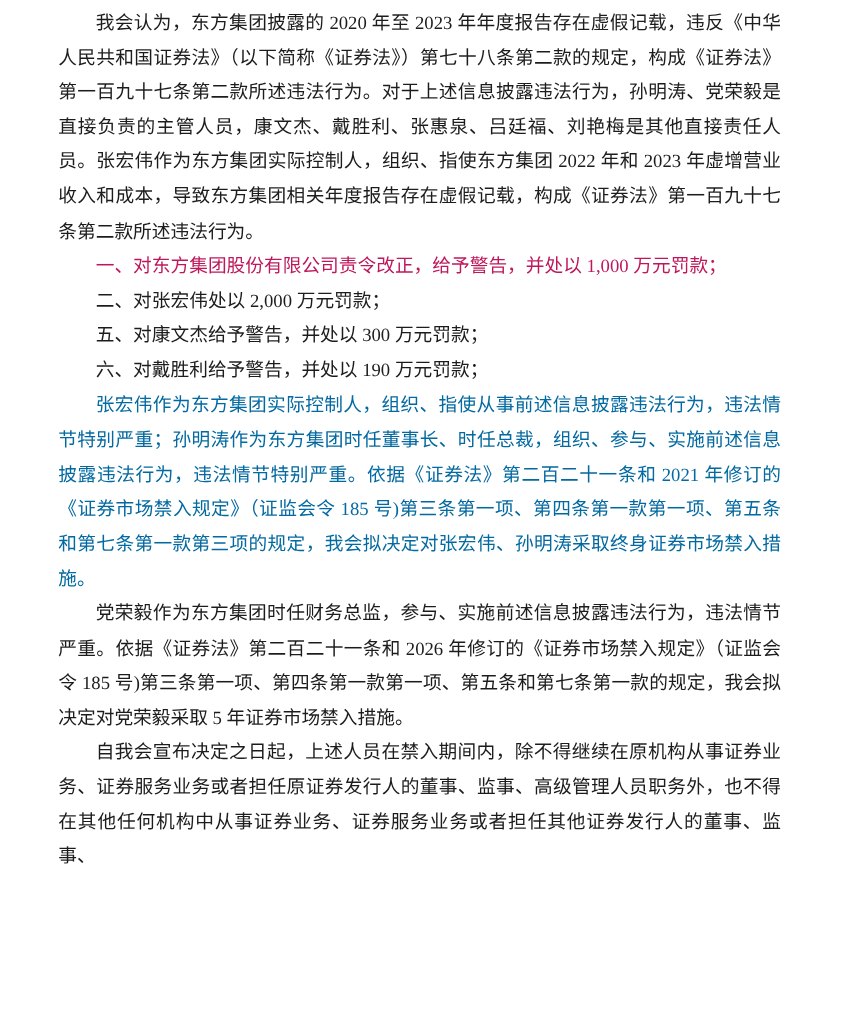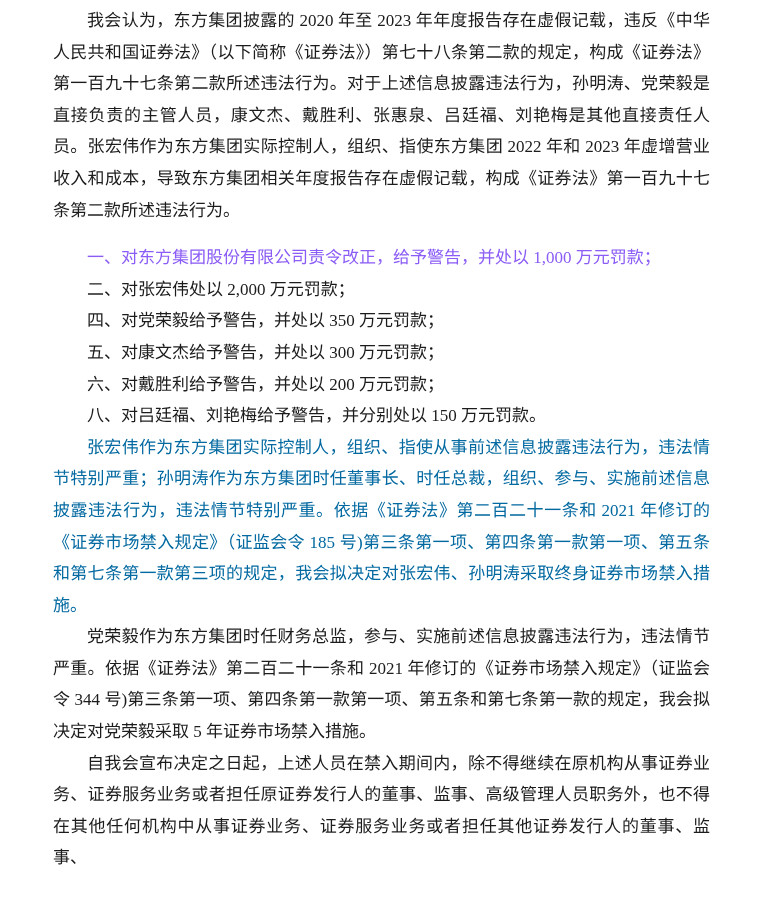--- a/index.html
+++ b/index.html
@@ -31,23 +31,21 @@
     text-justify: inter-ideograph;
     word-break: break-all;
   }
 </style>
 </head>
 <body>
 
 <div class="page">
   <div class="doc-body" id="doc-body">
       <p class="para" style="color: rgb(28, 28, 28);">我会认为，东方集团披露的 2020 年至 2023 年年度报告存在虚假记载，违反《中华人民共和国证券法》（以下简称《证券法》）第七十八条第二款的规定，构成《证券法》第一百九十七条第二款所述违法行为。对于上述信息披露违法行为，孙明涛、党荣毅是直接负责的主管人员，康文杰、戴胜利、张惠泉、吕廷福、刘艳梅是其他直接责任人员。张宏伟作为东方集团实际控制人，组织、指使东方集团 2022 年和 2023 年虚增营业收入和成本，导致东方集团相关年度报告存在虚假记载，构成《证券法》第一百九十七条第二款所述违法行为。</p>
-      <p class="para" style="color: #8b5cf6; margin-top: 16px;">一、对东方集团股份有限公司责令改正，给予警告，并处以 1,000 万元罚款；</p>
+      <p class="para" style="color: #be185d;">一、对东方集团股份有限公司责令改正，给予警告，并处以 1,000 万元罚款；</p>
       <p class="para" style="color: rgb(28, 28, 28);">二、对张宏伟处以 2,000 万元罚款；</p>
-      <p class="para" style="color: rgb(28, 28, 28);">四、对党荣毅给予警告，并处以 350 万元罚款；</p>
       <p class="para" style="color: rgb(28, 28, 28);">五、对康文杰给予警告，并处以 300 万元罚款；</p>
-      <p class="para" style="color: rgb(28, 28, 28);">六、对戴胜利给予警告，并处以 200 万元罚款；</p>
-      <p class="para" style="color: rgb(28, 28, 28);">八、对吕廷福、刘艳梅给予警告，并分别处以 150 万元罚款。</p>
+      <p class="para" style="color: rgb(28, 28, 28);">六、对戴胜利给予警告，并处以 190 万元罚款；</p>
       <p class="para" style="color: #0369a1;">张宏伟作为东方集团实际控制人，组织、指使从事前述信息披露违法行为，违法情节特别严重；孙明涛作为东方集团时任董事长、时任总裁，组织、参与、实施前述信息披露违法行为，违法情节特别严重。依据《证券法》第二百二十一条和 2021 年修订的《证券市场禁入规定》（证监会令 185 号)第三条第一项、第四条第一款第一项、第五条和第七条第一款第三项的规定，我会拟决定对张宏伟、孙明涛采取终身证券市场禁入措施。</p>
-      <p class="para" style="color: rgb(28, 28, 28);">党荣毅作为东方集团时任财务总监，参与、实施前述信息披露违法行为，违法情节严重。依据《证券法》第二百二十一条和 2021 年修订的《证券市场禁入规定》（证监会令 344 号)第三条第一项、第四条第一款第一项、第五条和第七条第一款的规定，我会拟决定对党荣毅采取 5 年证券市场禁入措施。</p>
+      <p class="para" style="color: rgb(28, 28, 28);">党荣毅作为东方集团时任财务总监，参与、实施前述信息披露违法行为，违法情节严重。依据《证券法》第二百二十一条和 2026 年修订的《证券市场禁入规定》（证监会令 185 号)第三条第一项、第四条第一款第一项、第五条和第七条第一款的规定，我会拟决定对党荣毅采取 5 年证券市场禁入措施。</p>
       <p class="para" style="color: rgb(28, 28, 28);">自我会宣布决定之日起，上述人员在禁入期间内，除不得继续在原机构从事证券业务、证券服务业务或者担任原证券发行人的董事、监事、高级管理人员职务外，也不得在其他任何机构中从事证券业务、证券服务业务或者担任其他证券发行人的董事、监事、</p>
     </div>
 </div>
 
 </body></html>

